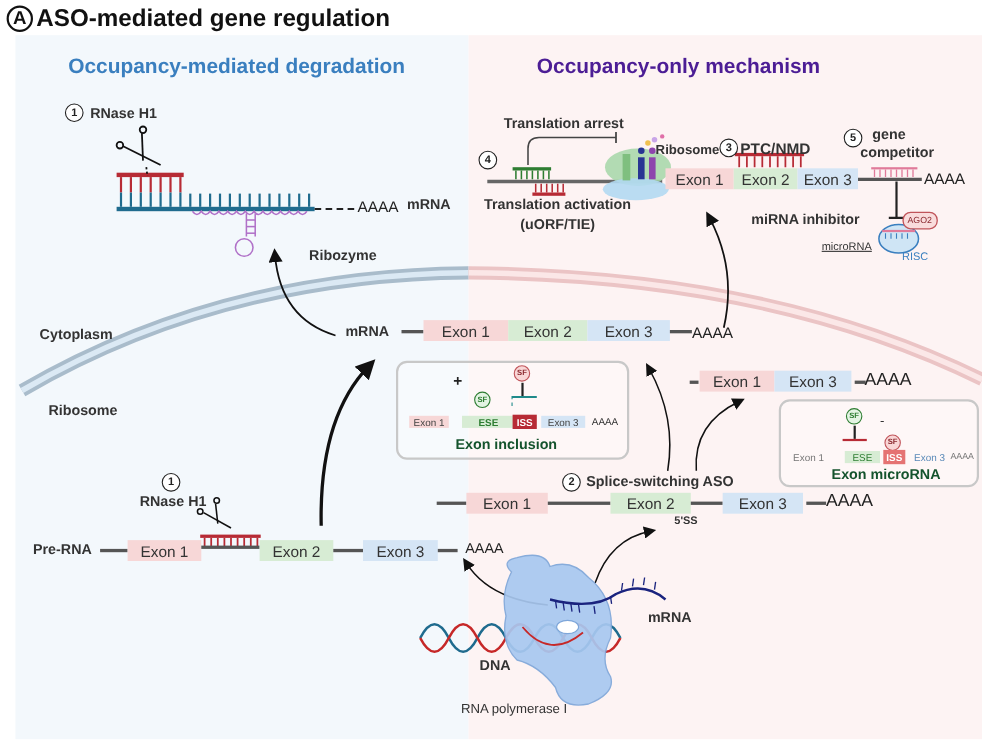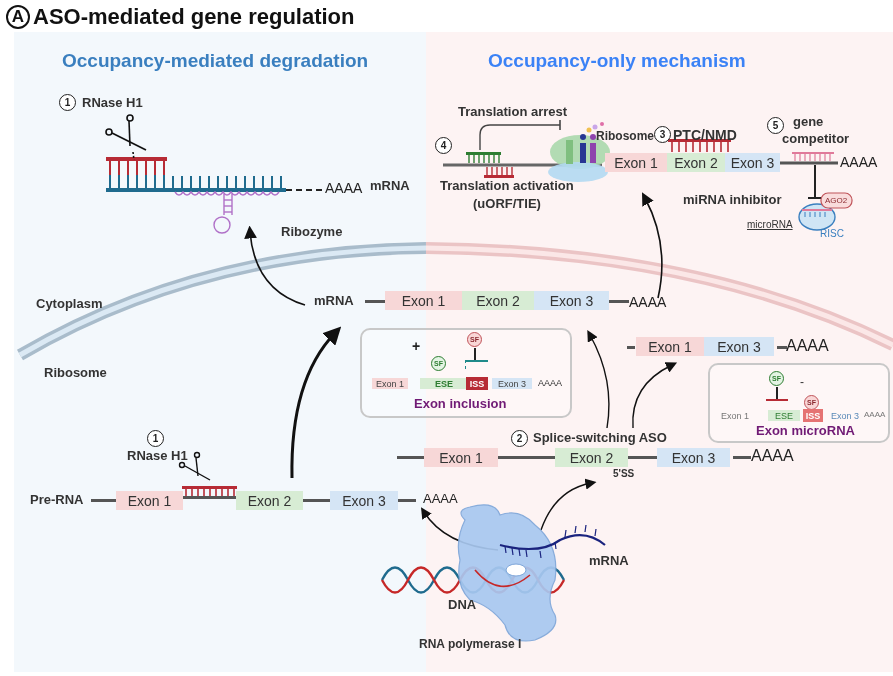--- a/index.html
+++ b/index.html
@@ -12,21 +12,21 @@
   .lbl{position:absolute;font-size:13px;font-weight:bold;color:#333;white-space:nowrap;}
   .lbl-n{position:absolute;font-size:12px;color:#333;white-space:nowrap;}
   .num{position:absolute;width:17px;height:17px;border:1.3px solid #222;border-radius:50%;font-size:10px;font-weight:bold;display:flex;align-items:center;justify-content:center;background:#fff;box-sizing:border-box;color:#222;}
   .exon{position:absolute;height:19px;display:flex;align-items:center;justify-content:center;font-size:14px;color:#333;}
   .e1{background:#f7d7d7;}
   .e2{background:#d7ecd4;}
   .e3{background:#d5e5f5;}
   .line{position:absolute;height:3px;background:#555;}
   .aaaa{position:absolute;font-size:14px;color:#222;}
   .box{position:absolute;border:2px solid #c8c8c8;border-radius:10px;background:rgba(255,255,255,0.35);}
-  .boxlbl{position:absolute;font-size:13px;font-weight:bold;color:#701a75;}
+  .boxlbl{position:absolute;font-size:13px;font-weight:bold;color:#14532d;}
   .mini-exon{position:absolute;height:11px;font-size:9px;display:flex;align-items:center;justify-content:center;color:#444;}
   .sf{position:absolute;width:15px;height:15px;border-radius:50%;font-size:7px;font-weight:bold;display:flex;align-items:center;justify-content:center;box-sizing:border-box;}
   svg{position:absolute;left:0;top:0;}
 </style>
 </head>
 <body>
 
 <div class="panel-left"></div>
 <div class="panel-right"></div>
 
@@ -239,21 +239,21 @@
       <line x1="595" y1="536" x2="596" y2="529"></line>
     </g>
   </g>
 </svg>
 
 <div class="title">
   <span class="circ">A</span>
   <span>ASO-mediated gene regulation</span>
 </div>
 <div class="sec" style="left:62px;top:50px;color:#3a7fbf;">Occupancy-mediated degradation</div>
-<div class="sec" style="left:488px;top:50px;color:#3b82f6;">Occupancy-only mechanism</div>
+<div class="sec" style="left:488px;top:50px;color:#4c1d95;">Occupancy-only mechanism</div>
 
 <div class="num" style="left:59px;top:94px;">1</div>
 <div class="lbl" style="left:82px;top:95px;">RNase H1</div>
 <div class="aaaa" style="left:325px;top:180px;">AAAA</div>
 <div class="lbl" style="left:370px;top:178px;">mRNA</div>
 <div class="lbl" style="left:281px;top:200px;margin-top:24px;">Ribozyme</div>
 
 <div class="lbl" style="left:458px;top:104px;">Translation arrest</div>
 <div class="num" style="left:435px;top:137px;">4</div>
 <div class="lbl" style="left:440px;top:178px;">Translation activation</div>
@@ -337,15 +337,15 @@
 <div class="lbl" style="left:30px;top:492px;">Pre-RNA</div>
 <div class="line" style="left:91px;top:499px;width:25px;"></div>
 <div class="exon e1" style="left:116px;top:491px;width:67px;">Exon 1</div>
 <div class="line" style="left:183px;top:496px;width:53px;"></div>
 <div class="exon e2" style="left:236px;top:491px;width:67px;">Exon 2</div>
 <div class="line" style="left:303px;top:499px;width:27px;"></div>
 <div class="exon e3" style="left:330px;top:491px;width:68px;">Exon 3</div>
 <div class="line" style="left:398px;top:499px;width:18px;"></div>
 <div class="aaaa" style="left:423px;top:491px;font-size:13px;">AAAA</div>
 
-<div class="lbl" style="left:408px;top:597px;padding-left:40px;">DNA</div>
+<div class="lbl" style="left:396px;top:597px;padding-left:40px;">DNA</div>
 <div class="lbl" style="left:589px;top:553px;">mRNA</div>
-<div class="lbl-n" style="left:419px;top:637px;font-weight:bold;font-size:12px;">RNA polymerase I</div>
+<div class="lbl-n" style="left:419px;top:637px;font-weight:normal;font-size:12px;">RNA polymerase I</div>
 
 </body></html>

